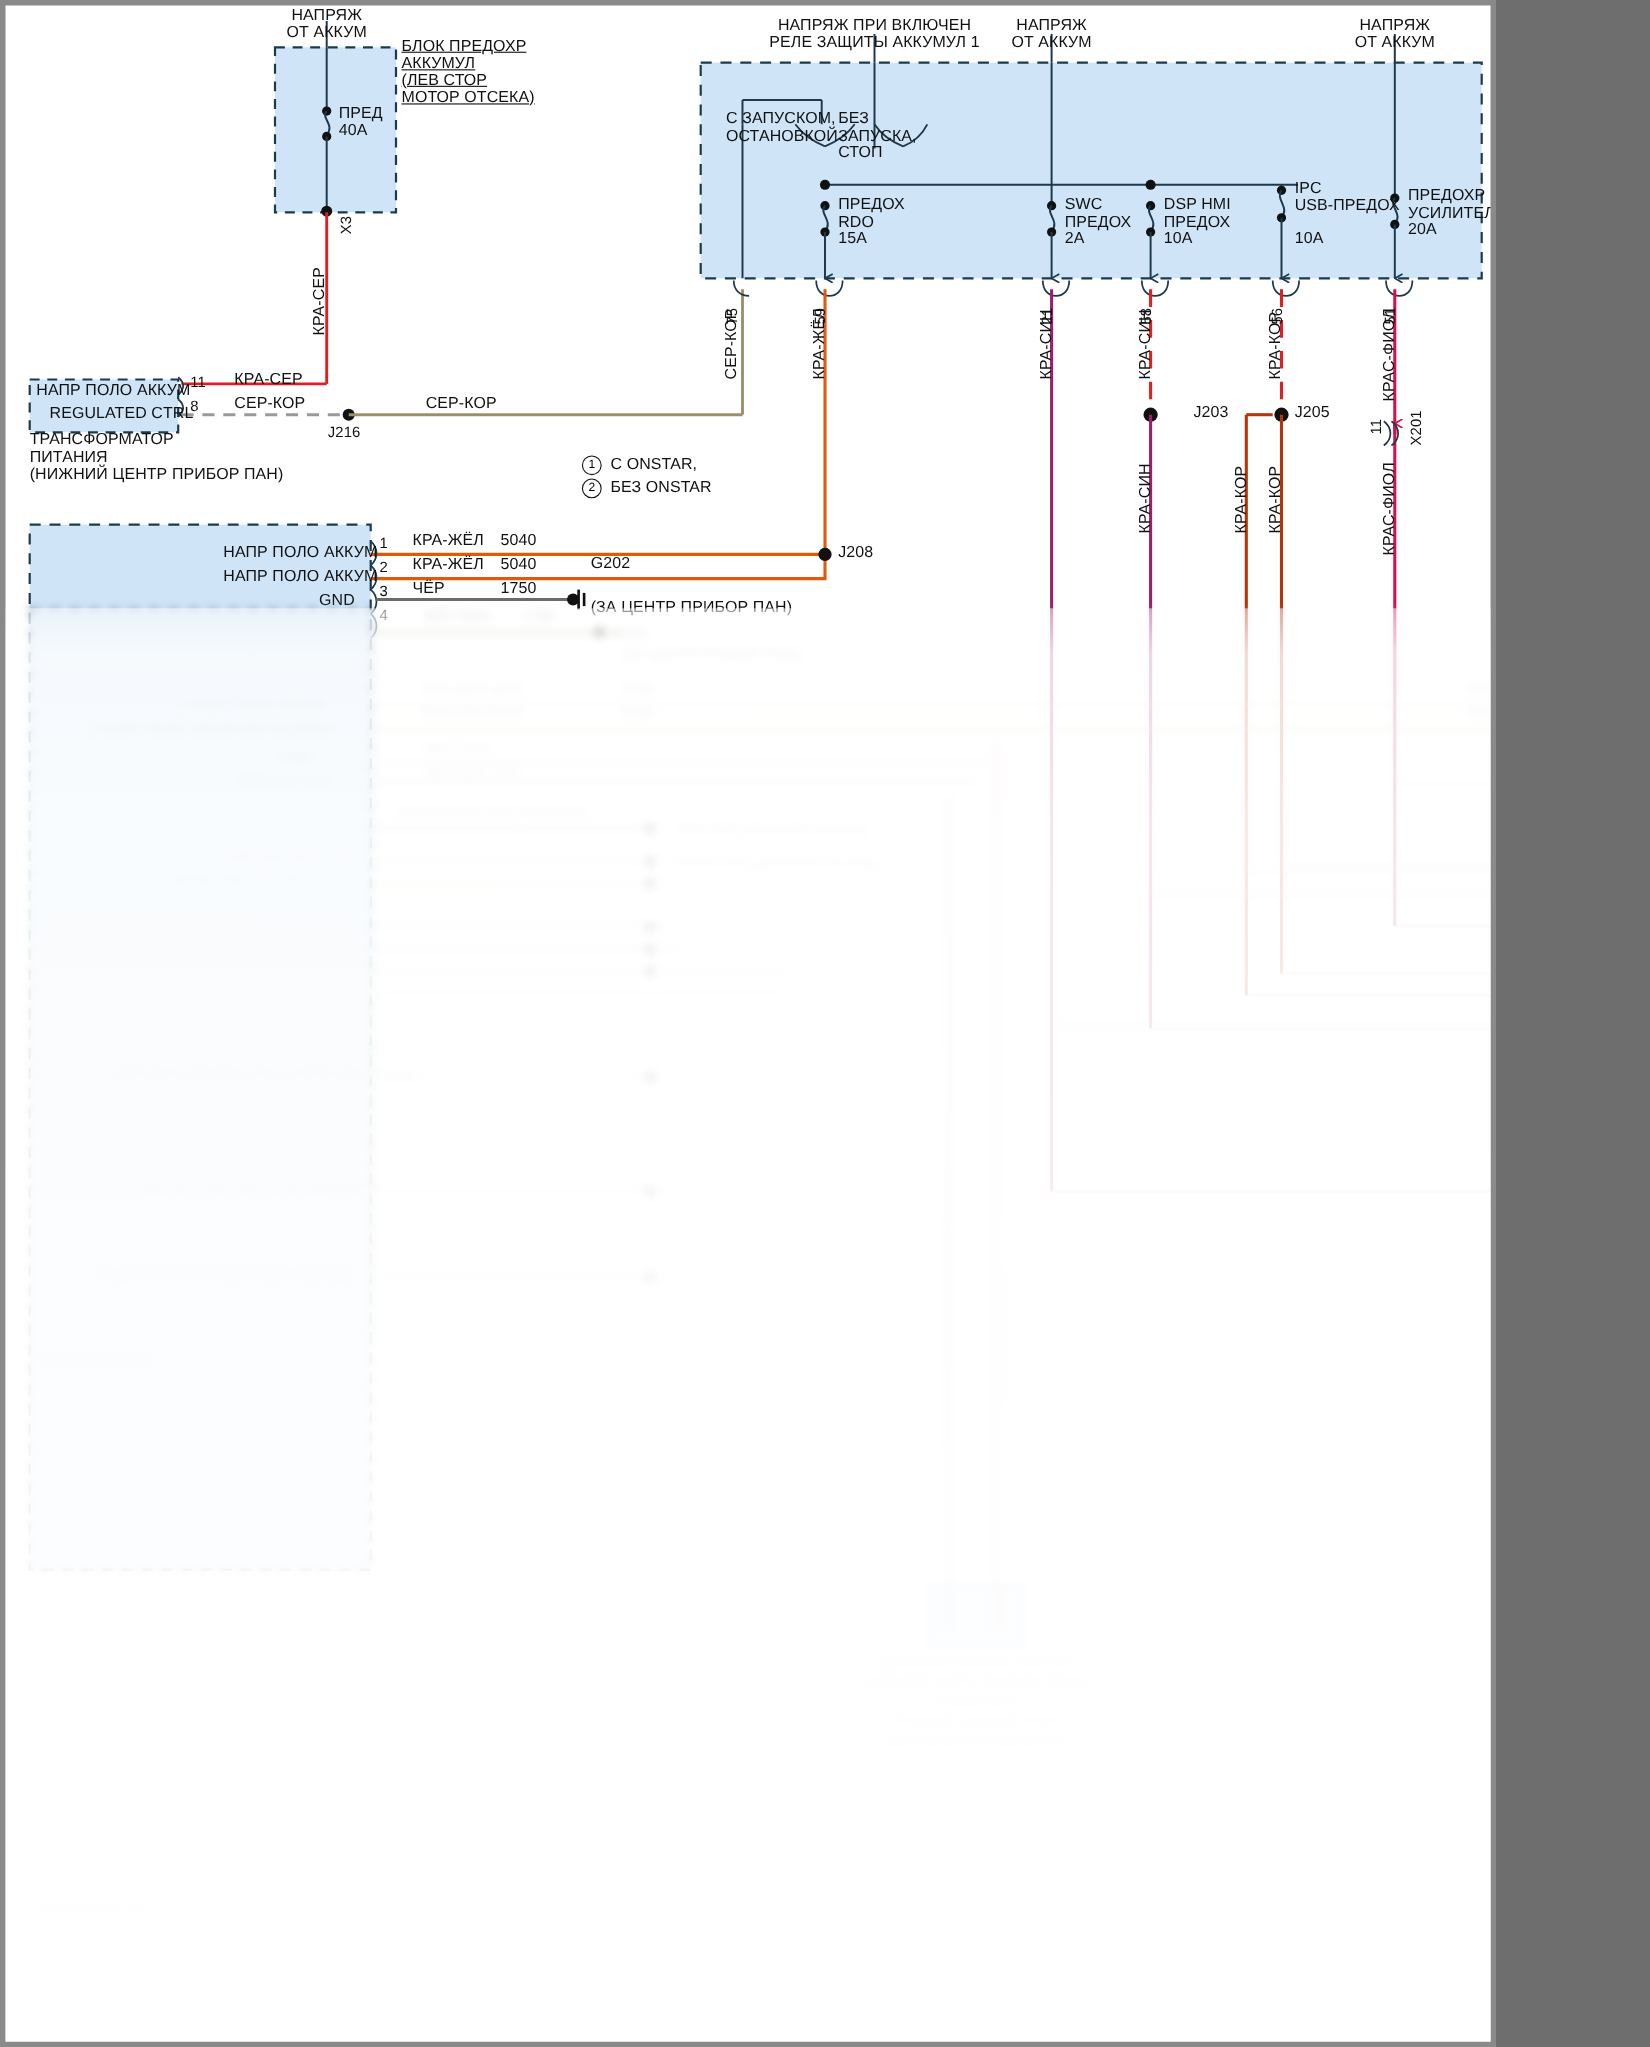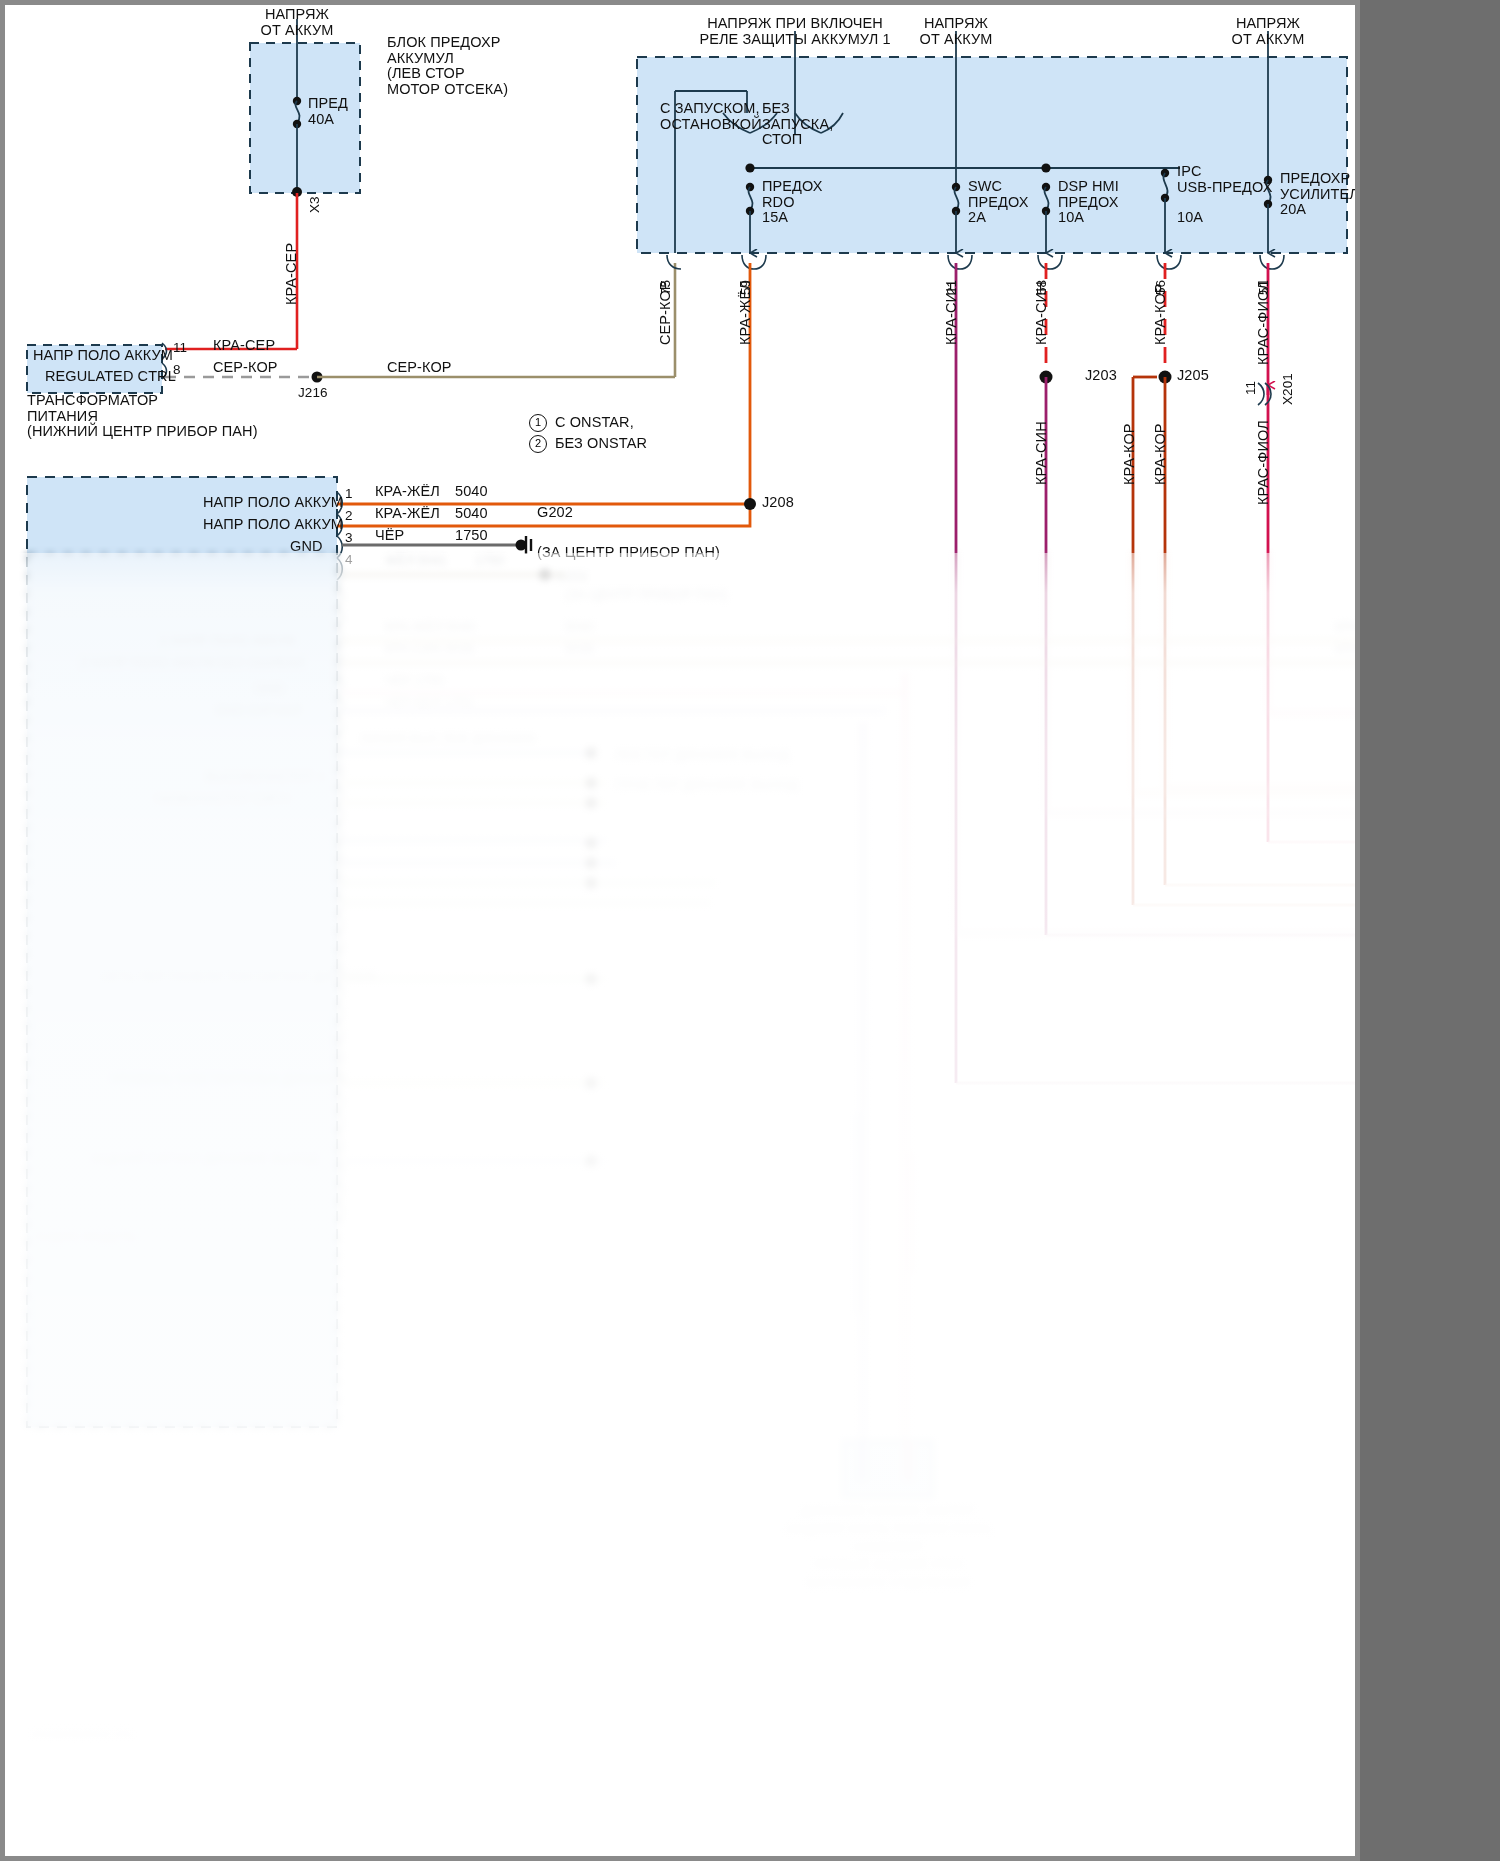--- a/index.html
+++ b/index.html
@@ -195,21 +195,21 @@
       <path d="M337,540 L512,540" fill="none" stroke="#6b6b6b" stroke-width="2.8"></path>
       <circle cx="516" cy="540" r="5.5" fill="#111"></circle>
       <line x1="521" y1="531" x2="521" y2="549" stroke="#111" stroke-width="2.4"></line>
       <line x1="526" y1="534" x2="526" y2="546" stroke="#111" stroke-width="2.4"></line>
     </g>
 
   </svg>
 
   <div class="lbl ctr" style="left:222px;top:2px;width:140px;">НАПРЯЖ
 ОТ АККУМ</div>
-  <div class="lbl" style="left:382px;top:30px;">БЛОК ПРЕДОХР
+  <div class="lbl" style="left:360px;top:30px;text-decoration:underline;">БЛОК ПРЕДОХР
 АККУМУЛ
 (ЛЕВ СТОР
 МОТОР ОТСЕКА)</div>
   <div class="lbl" style="left:303px;top:91px;">ПРЕД</div>
   <div class="lbl" style="left:303px;top:107px;">40A</div>
   <div class="lbl rot sm" style="left:302px;top:208px;">X3</div>
 
   <div class="lbl rot" style="left:279px;top:300px;">КРА-СЕР</div>
 
   <div class="lbl" style="left:28px;top:343px;">НАПР ПОЛО АККУМ</div>

